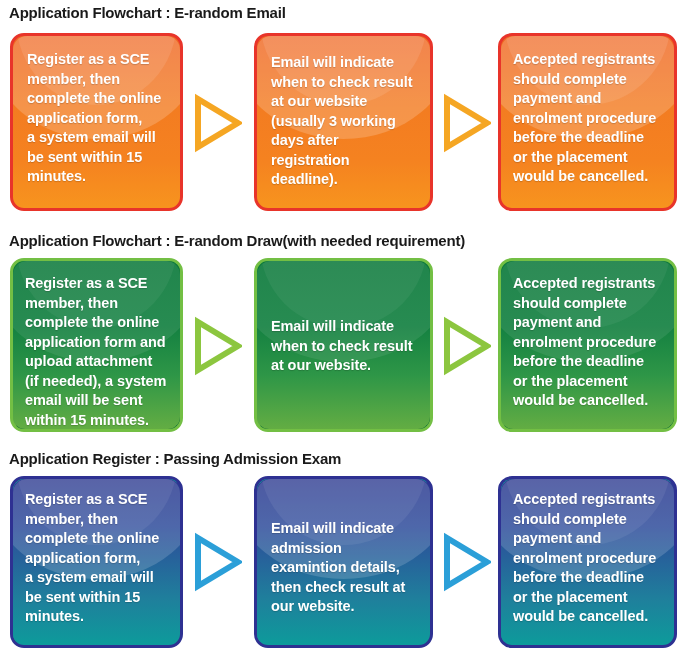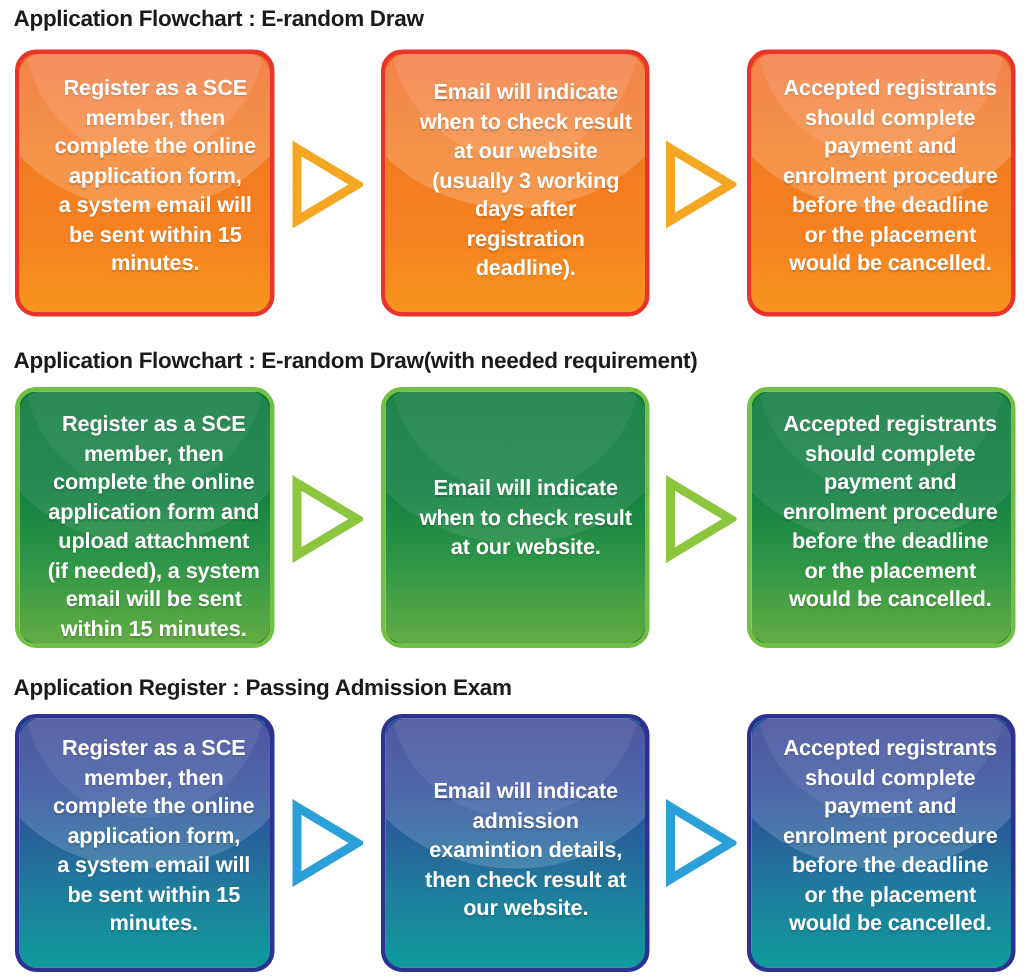--- a/index.html
+++ b/index.html
@@ -39,21 +39,20 @@
     width: 687px;
     display: block;
   }
 
   
   .node {
     position: absolute;
     box-sizing: border-box;
     border-radius: 14px;
     overflow: hidden;
-    text-align: center;
   }
   .node .inner {
     position: absolute;
     inset: 0;
     border-radius: 14px;
     overflow: hidden;
   }
   
   .node .gloss {
     position: absolute;
@@ -137,21 +136,21 @@
     position: absolute;
     width: 52px;
     height: 60px;
   }
   .arrow svg { display: block; width: 100%; height: 100%; }
 </style>
 </head>
 <body>
 
 <div class="flow-section" style="top:4px;">
-  <div class="section-title">Application Flowchart : E-random Draw</div>
+  <div class="section-title">Application Flowchart : E-random Email</div>
 
   <div class="row" style="top:29px;">
 
     <div class="node orange" style="left:10px; top:0; width:173px; height:178px;">
       <div class="inner">
         <span class="gloss"></span>
         <span class="gloss2"></span>
       </div>
       <div class="txt" style="padding:14px 0 0 14px;">Register as a SCE
 member, then

